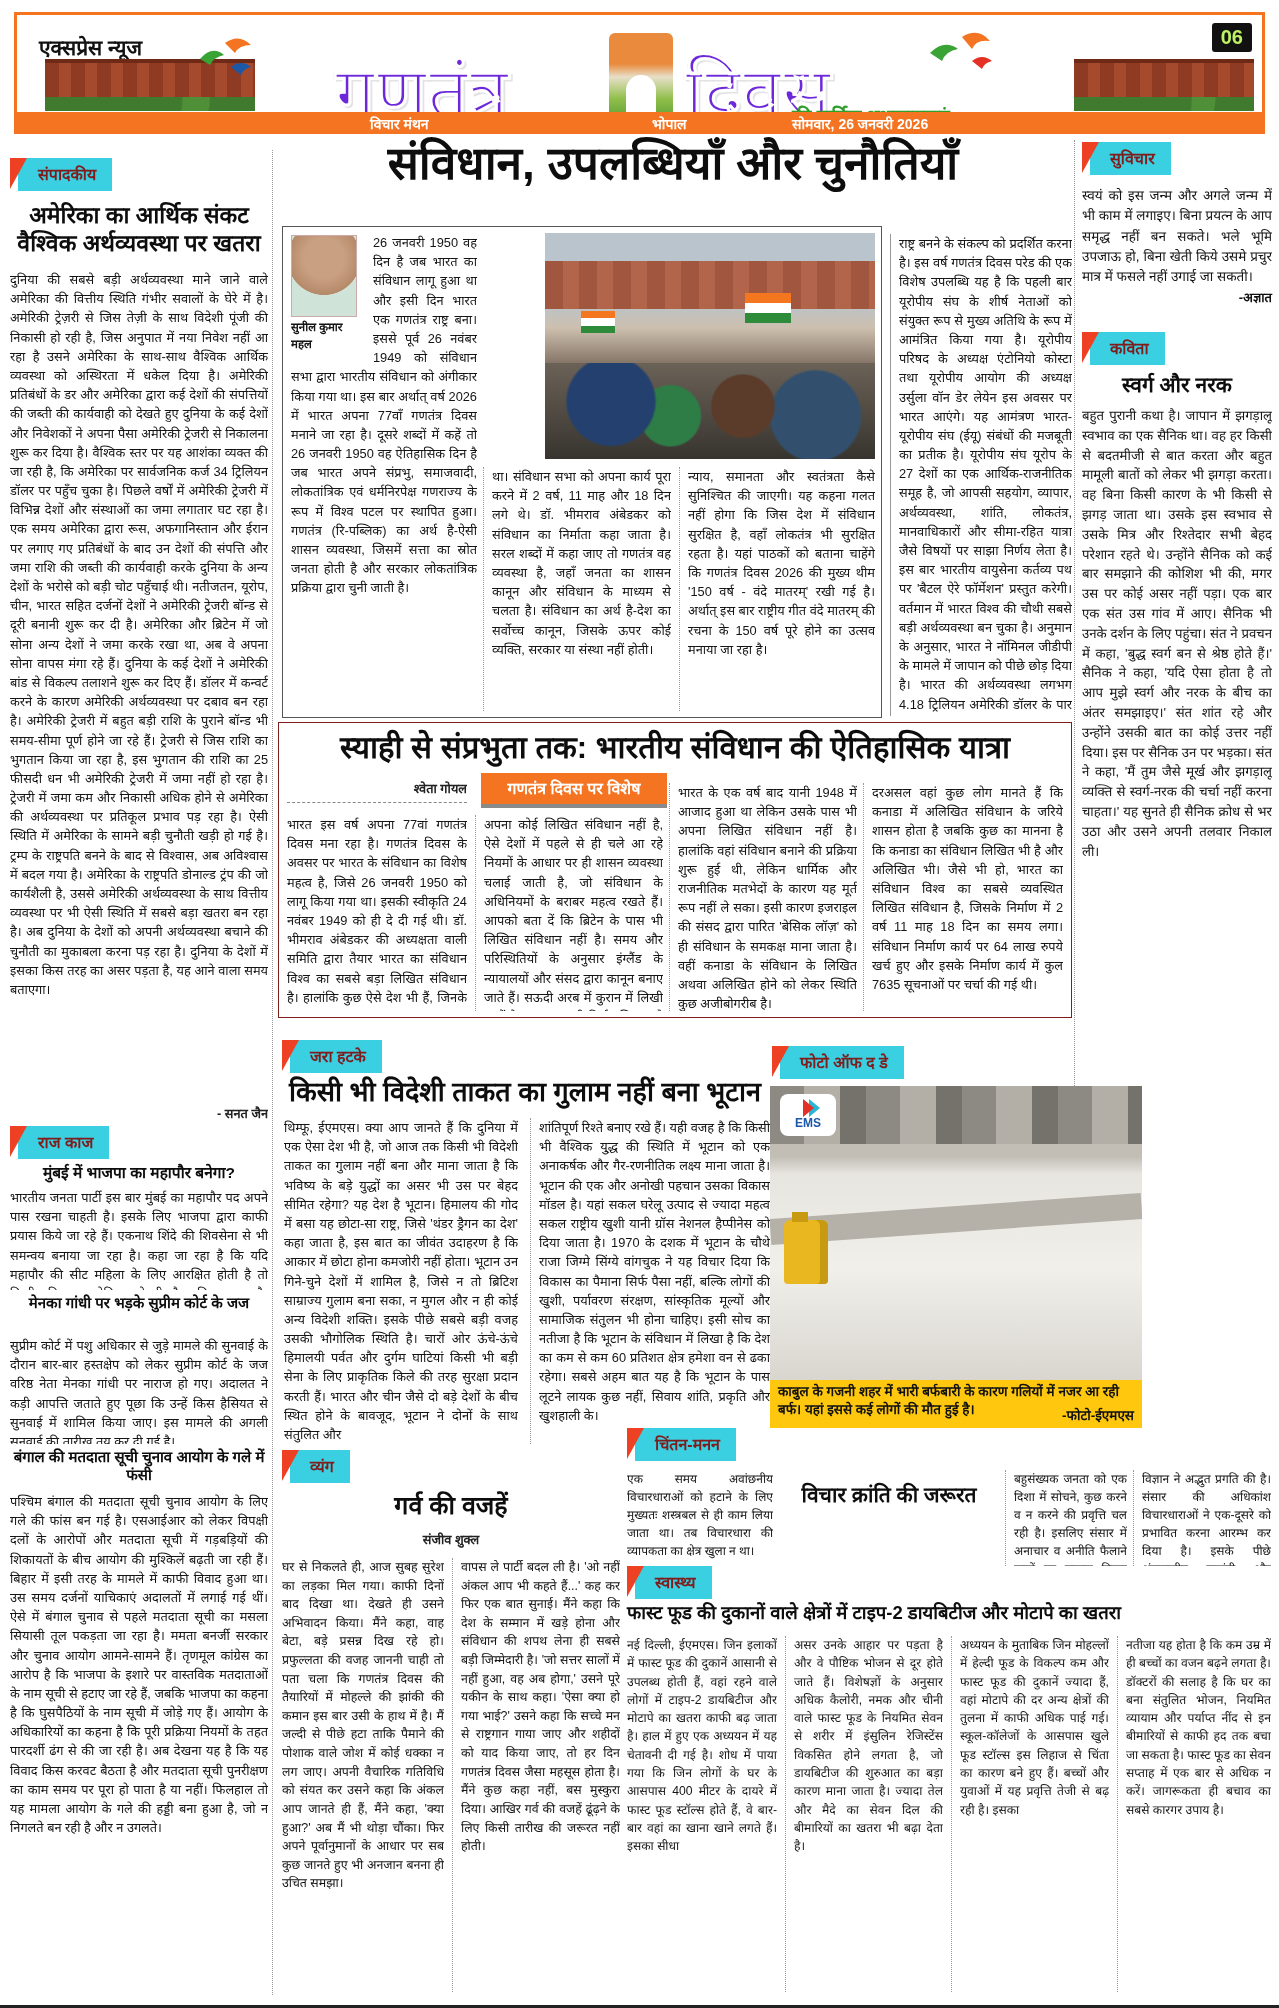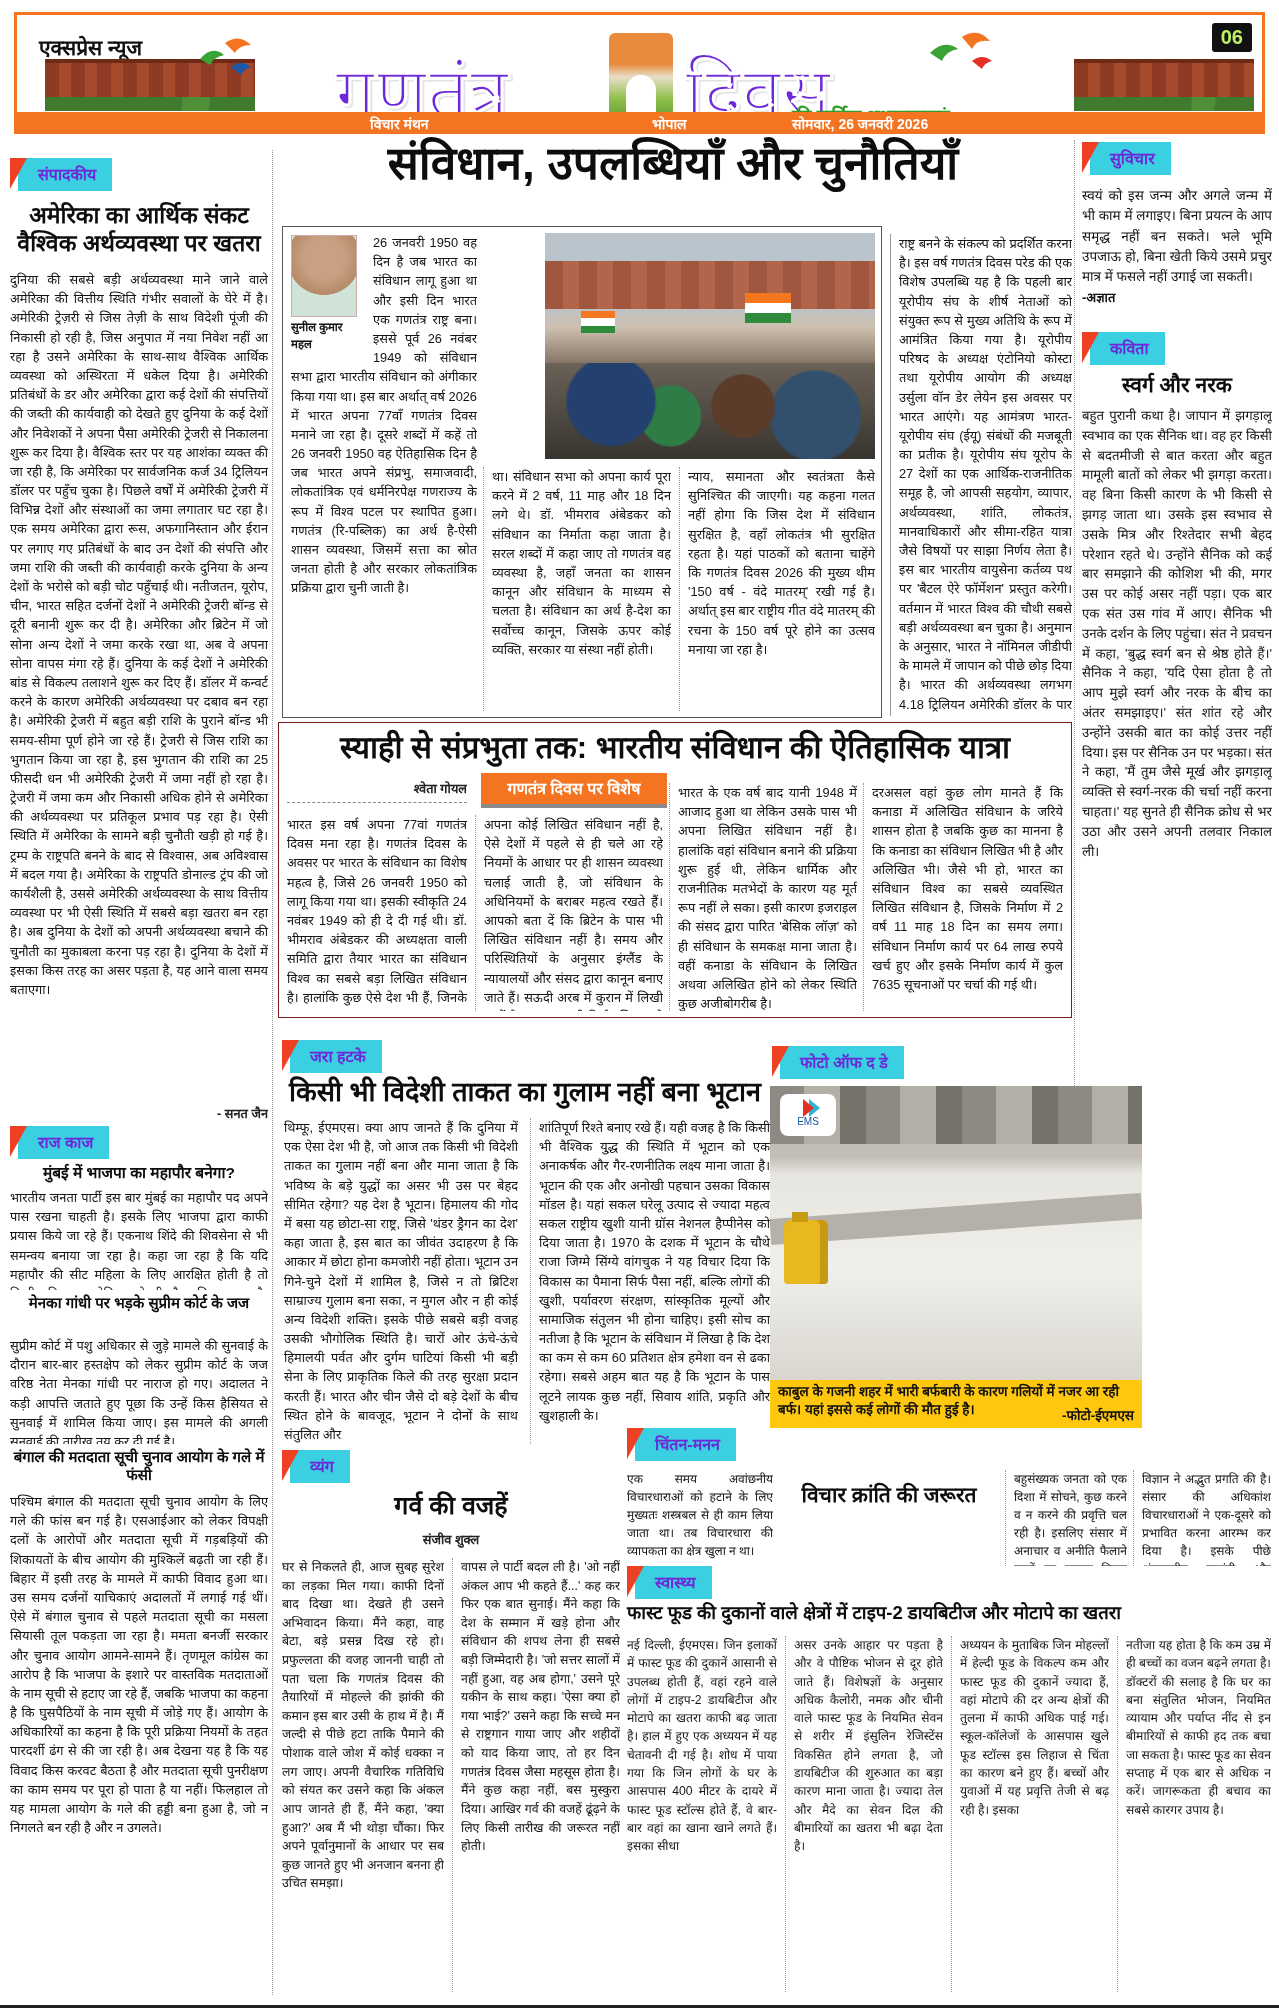--- a/index.html
+++ b/index.html
@@ -35,21 +35,21 @@
   .india-gate::after { content:''; position:absolute; left:17px; bottom:0; width:30px; height:46px;
                 background:#fff; border-radius:15px 15px 0 0; }
   .tagline { position:absolute; left:775px; top:88px; font-size:19px; font-weight:800; color:#2f9e2b; }
   .strip { position:absolute; left:-3px; right:-3px; bottom:-3px; height:22px; background:#f47421; }
   .strip span { position:absolute; top:2px; color:#fff; font-weight:700; font-size:14px; }
   .strip .s1 { left:356px;text-align:right; } .strip .s2 { left:638px; } .strip .s3 { left:778px; }
   
   .sec-label { position:absolute; display:flex; align-items:flex-start; }
   .sec-label .tri { width:0; height:0; border-top:31px solid #ee4023; border-right:17px solid transparent;
                     margin-right:-9px; position:relative; z-index:2; }
-  .sec-label .box { background:#3ad0e2; color:#6d28d9; font-weight:800; font-size:16px;
+  .sec-label .box { background:#3ad0e2; color:#7f1d1d; font-weight:800; font-size:16px;
                     padding:5px 16px 6px 20px; position:relative; z-index:1; }
   .bt { position:absolute; font-size:12.8px; line-height:1.5; text-align:justify; color:#141414; overflow:hidden; }
   .hl { position:absolute; font-weight:800; color:#0d0d0d; text-align:center; line-height:1.2; }
   .byline { font-weight:800; color:#222; }
   .vsep { position:absolute; width:0; border-left:1px dotted #9a9a9a; }
   .dotl { border-left:1px dotted #9a9a9a; padding-left:8px; }
   
   .main-box { position:absolute; left:282px; top:226px; width:600px; height:492px; border:1px solid #555; }
   .col4 { border-left:1px solid #999; padding-left:8px; }
   .author-fig { float:left; width:74px; margin:2px 8px 2px 0; text-align:left; }
@@ -66,35 +66,35 @@
                   radial-gradient(circle at 38% 55%,#2e7d46 0 14%,transparent 15%),
                   radial-gradient(circle at 60% 45%,#5b3b2a 0 15%,transparent 16%),
                   radial-gradient(circle at 82% 55%,#32506e 0 16%,transparent 17%),
                   linear-gradient(180deg,#6b6257,#37342f); }
   .mp-flag { position:absolute; width:34px; height:22px;
        background:linear-gradient(180deg,#f4771f 0 33%,#fff 33% 66%,#2e8b3a 66%); }
   
   .tag { position:absolute; background:#f47421; color:#fff; font-weight:800; font-size:16px;
          text-align:center; padding:4px 0 5px; border-bottom:4px solid #8a8a8a; }
   
-  .quote-attrib { position:absolute; font-weight:800; font-size:13px; text-align:left; color:#111; }
+  .quote-attrib { position:absolute; font-weight:800; font-size:13px; text-align:right; color:#111; }
   
   .snow-photo { position:absolute; left:770px; top:1086px; width:372px; height:294px; overflow:hidden;
       background:linear-gradient(180deg,#a8a49c 0 14%,#c2beb6 16% 24%,#e7e5e0 30%,#f1efea 62%,#d8d6cf 100%); }
   .sp-bldg { position:absolute; left:0; top:0; width:100%; height:58px;
       background:repeating-linear-gradient(90deg,#8d8a84 0 34px,#b3afa7 34px 70px,#75726c 70px 96px); }
   .sp-wall { position:absolute; left:0; top:120px; width:100%; height:26px; background:#b5b1a8; transform:rotate(-4deg); }
   .sp-can { position:absolute; left:14px; bottom:96px; width:44px; height:64px; background:#e9b820;
       border-radius:6px 6px 4px 4px; box-shadow:inset -8px 0 0 #c79a12; }
   .sp-can::after { content:''; position:absolute; top:-8px; left:8px; width:16px; height:10px; background:#c79a12; }
   .ems { position:absolute; left:10px; top:8px; width:56px; height:42px; background:#fff; border-radius:8px;
          text-align:center; }
   .ems .glyph { width:0; height:0; margin:5px auto 0; border-left:11px solid #e33125; border-top:9px solid transparent;
          border-bottom:9px solid transparent; filter:drop-shadow(6px 0 0 #28b7d8); }
-  .ems .txt { font-size:10px; font-weight:400; color:#1c58a8; line-height:1; }
+  .ems .txt { font-size:12px; font-weight:700; color:#1c58a8; line-height:1; }
   .photo-caption { position:absolute; left:770px; top:1380px; width:372px; height:48px; background:#ffc80e;
       font-weight:800; font-size:13.5px; line-height:1.35; padding:3px 8px; color:#111; }
   .photo-credit { position:absolute; left:770px; top:1406px; width:364px; text-align:right;
       font-weight:800; font-size:13.5px; color:#111; }
   .hist-box { position:absolute; left:278px; top:722px; width:794px; height:296px; border:1px solid #7f1d1d; }
 </style>
 </head>
 <body>
 
 <div class="page">

